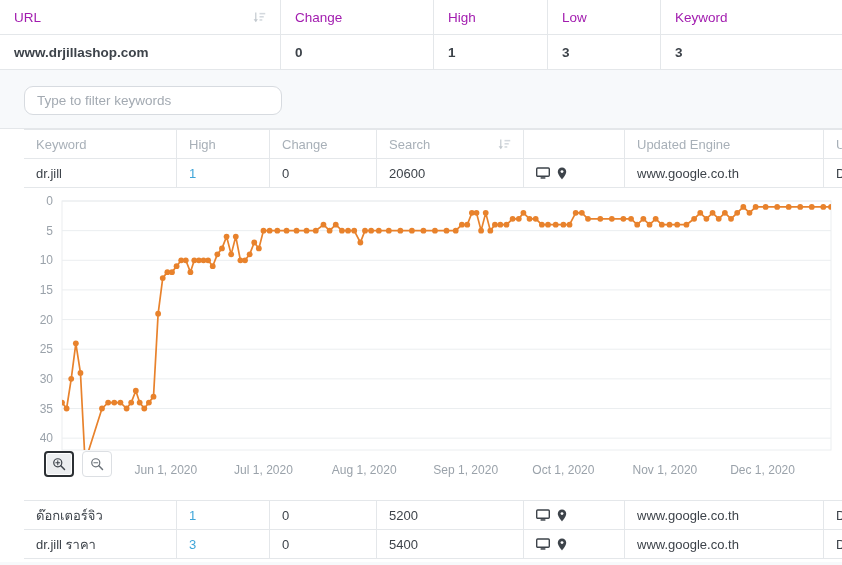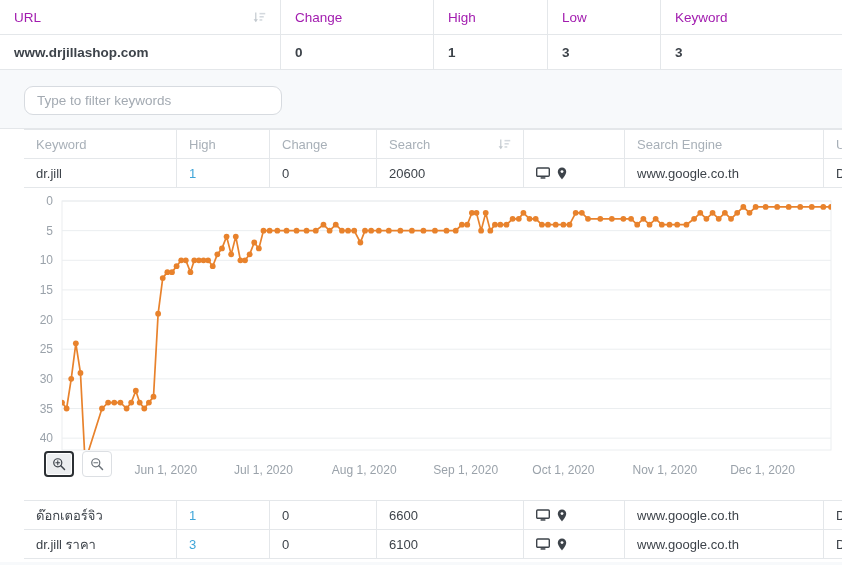--- a/index.html
+++ b/index.html
@@ -259,21 +259,21 @@
                 <rect x="7" y="5.4" width="4.6" height="1.7" fill="#cdd3d9"></rect>
                 <rect x="7" y="8.8" width="3" height="1.7" fill="#cdd3d9"></rect>
               </svg>
             </span>
           </div>
         </th>
         <th style="width:76px">
           <span></span>
         </th>
         <th style="width:174px">
-          <span>Search Engine</span>
+          <span>Updated Engine</span>
         </th>
         <th class="last-col">
           <span>Updated</span>
         </th>
       </tr>
     </thead>
     <tbody>
 
       <tr>
         <td>dr.jill</td>
@@ -477,21 +477,21 @@
           </div>
         </td>
       </tr>
 
       <tr>
         <td>ด๊อกเตอร์จิว</td>
         <td>
           <a class="rank-link" href="#">1</a>
         </td>
         <td>0</td>
-        <td>6600</td>
+        <td>5200</td>
         <td>
           <span class="dev-cell">
             <span class="icon-mono">
               <svg width="14" height="13" viewBox="0 0 14 13">
                 <rect x="0.7" y="1" width="12.6" height="8.2" rx="1" fill="none" stroke="#3d434a" stroke-width="1.4"></rect>
                 <rect x="4.6" y="10.2" width="4.8" height="1.5" fill="#3d434a"></rect>
               </svg>
             </span>
             <span class="icon-mono">
               <svg width="10" height="13" viewBox="0 0 10 13">
@@ -504,21 +504,21 @@
         <td>www.google.co.th</td>
         <td class="last-col">Dec 15 9:35:11 PM</td>
       </tr>
 
       <tr>
         <td>dr.jill ราคา</td>
         <td>
           <a class="rank-link" href="#">3</a>
         </td>
         <td>0</td>
-        <td>6100</td>
+        <td>5400</td>
         <td>
           <span class="dev-cell">
             <span class="icon-mono">
               <svg width="14" height="13" viewBox="0 0 14 13">
                 <rect x="0.7" y="1" width="12.6" height="8.2" rx="1" fill="none" stroke="#3d434a" stroke-width="1.4"></rect>
                 <rect x="4.6" y="10.2" width="4.8" height="1.5" fill="#3d434a"></rect>
               </svg>
             </span>
             <span class="icon-mono">
               <svg width="10" height="13" viewBox="0 0 10 13">

